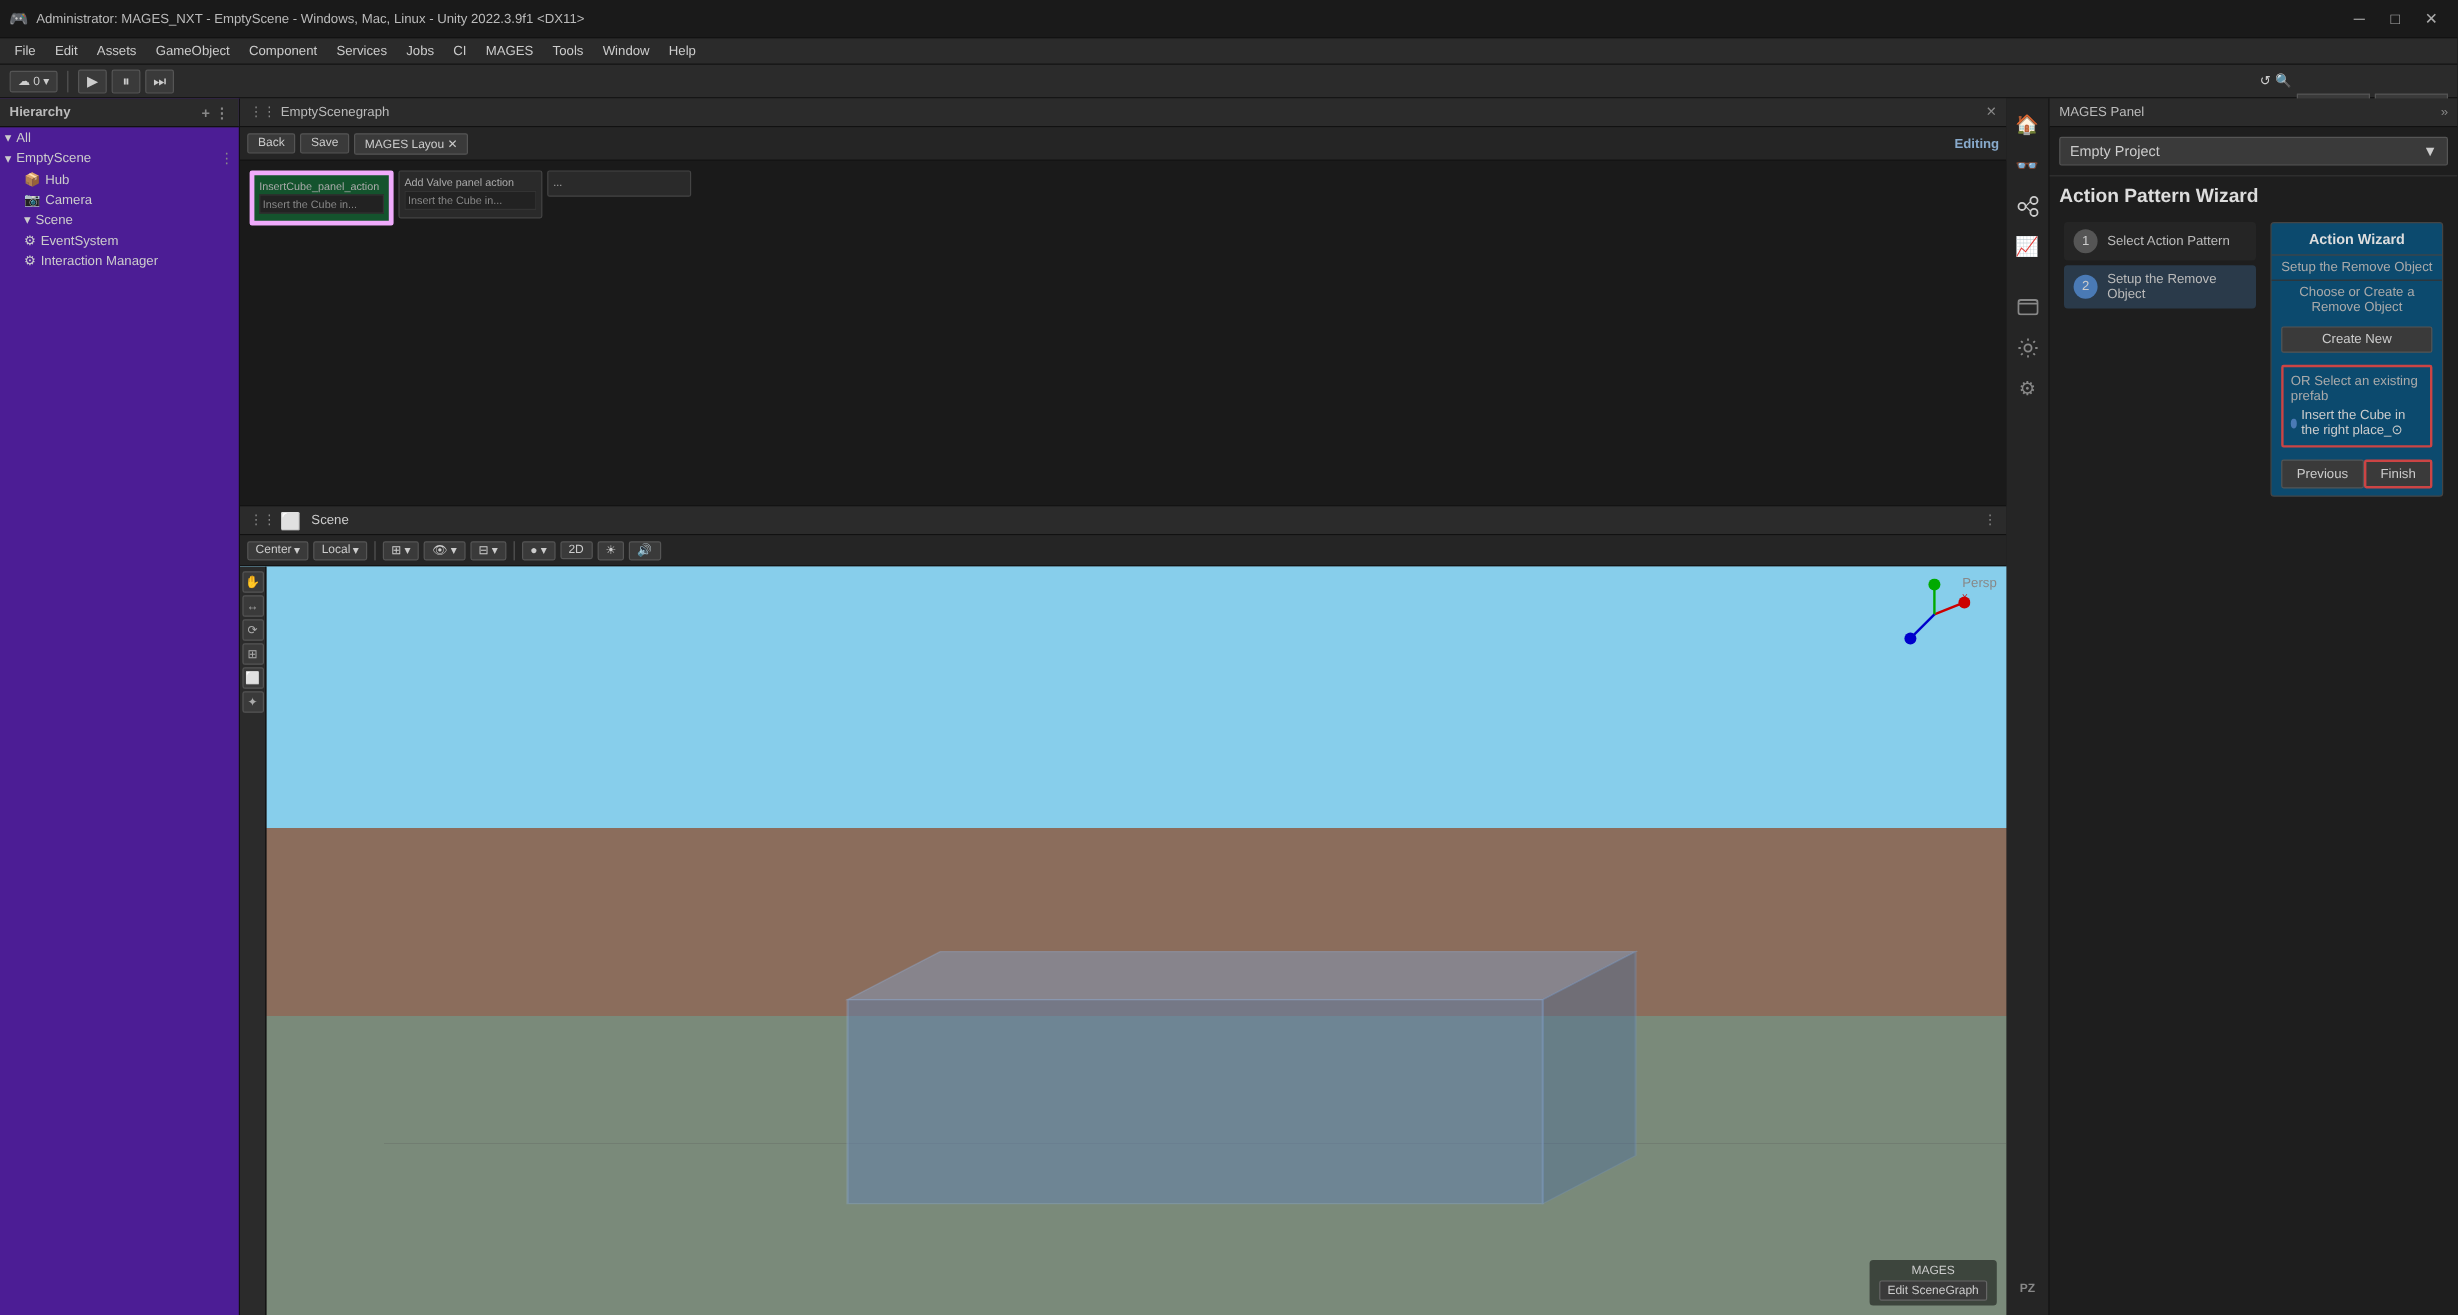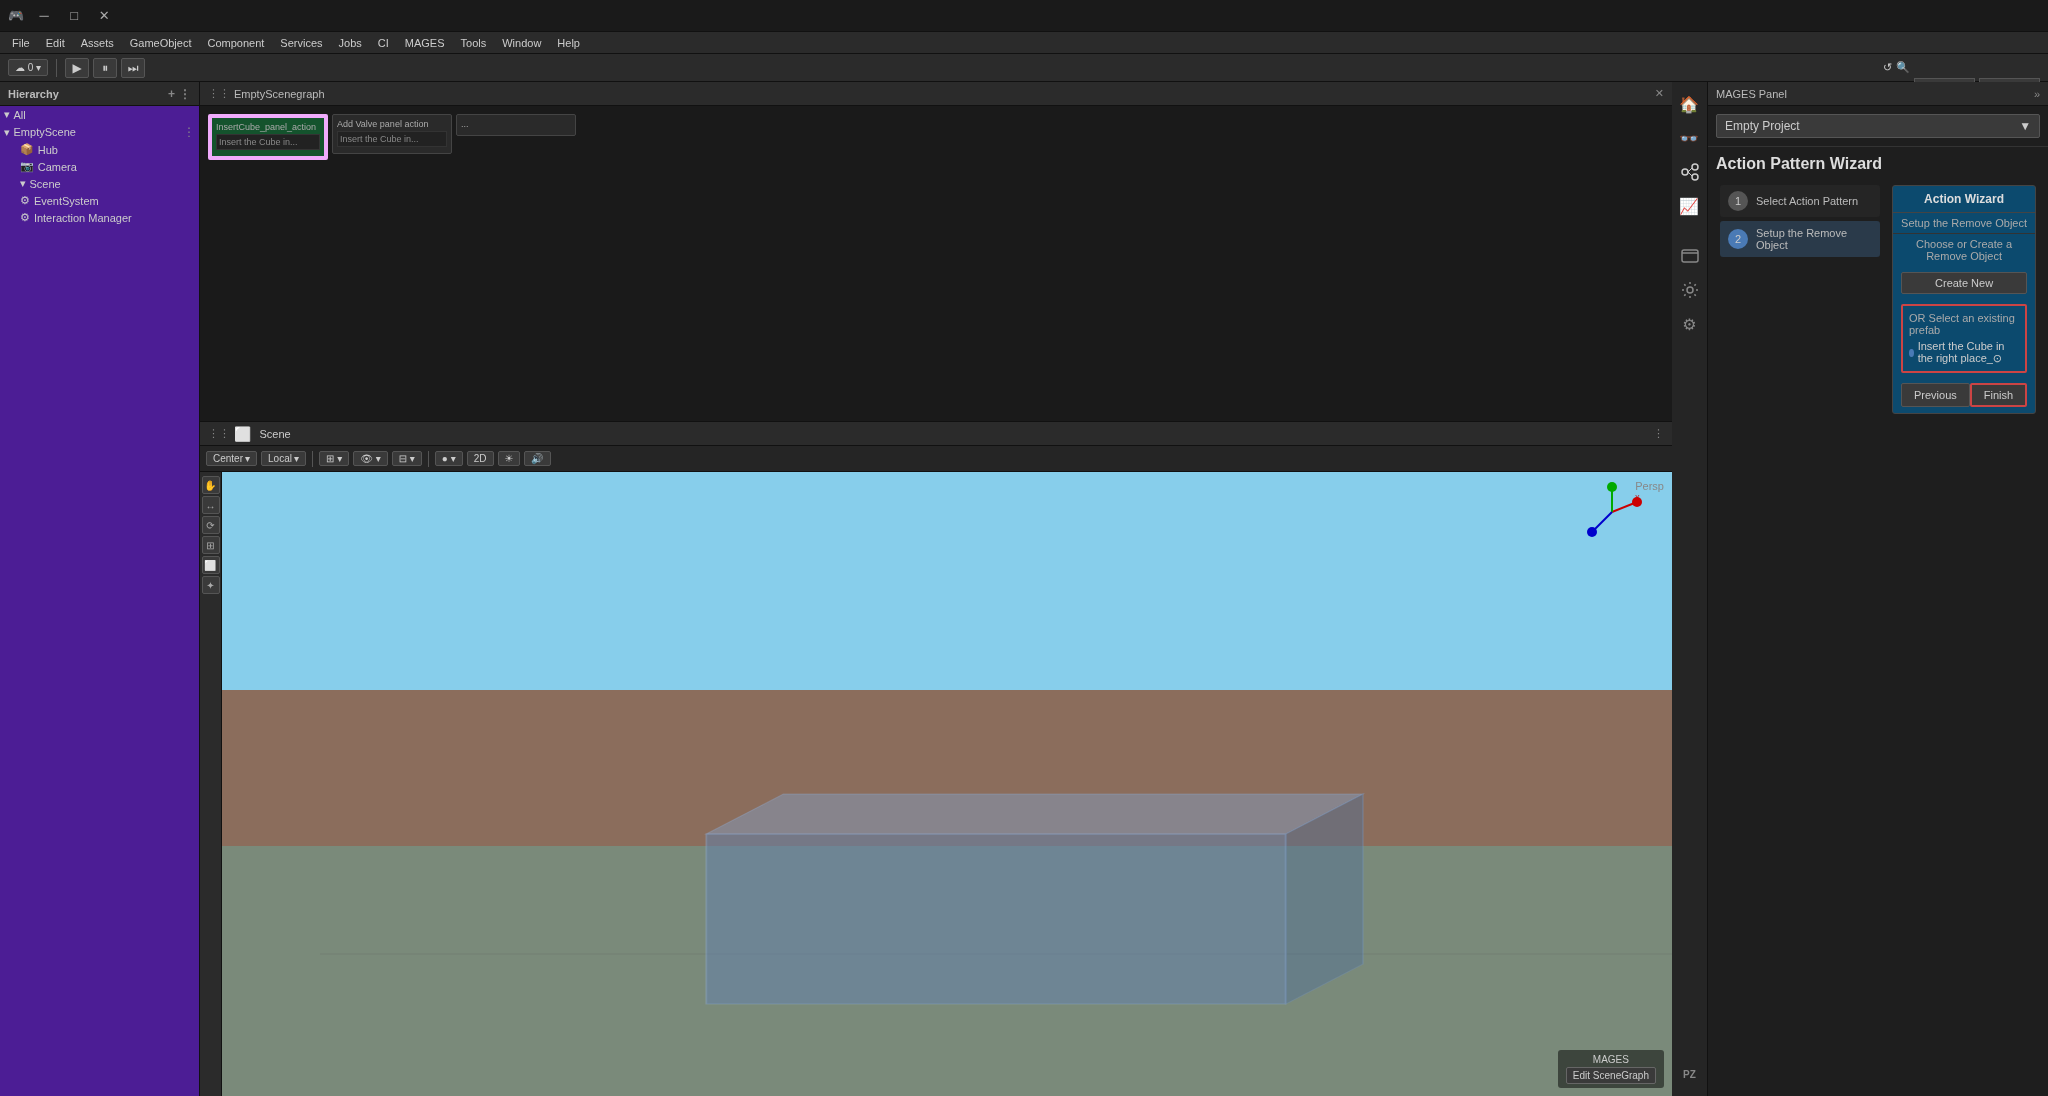--- a/index.html
+++ b/index.html
@@ -516,20 +516,21 @@
       display: flex;
       width: 376px;
       flex-shrink: 0;
     }
   </style>
 </head>
 <body>
 
 <div class="titlebar">
   <span class="titlebar-icon">🎮</span>
+  <span class="titlebar-title">Administrator: MAGES_NXT - EmptyScene - Windows, Mac, Linux - Unity 2022.3.9f1 &lt;DX11&gt;</span>
   <div class="titlebar-controls">
     <button class="titlebar-btn">─</button>
     <button class="titlebar-btn">□</button>
     <button class="titlebar-btn close">✕</button>
   </div>
 </div>
 
 <div class="menubar">
   <span class="menu-item">File</span>
   <span class="menu-item">Edit</span>
@@ -605,20 +606,26 @@
     </div>
   </div>
 
   <div class="middle-section">
 
     <div class="scenegraph-panel">
       <div class="sg-header">
         <span style="font-size:11px;color:#888">⋮⋮</span>
         <span>EmptyScenegraph</span>
         <span style="margin-left:auto;cursor:pointer;color:#888">✕</span>
+      </div>
+      <div class="sg-toolbar">
+        <button class="sg-btn">Back</button>
+        <button class="sg-btn">Save</button>
+        <button class="sg-btn">MAGES Layou ✕</button>
+        <span style="margin-left:auto;font-size:11px;color:#88aacc;font-weight:bold">Editing</span>
       </div>
       <div class="sg-content">
 
         <div style="display:flex;gap:4px;height:100%;align-items:flex-start;padding:4px;overflow:hidden">
           <div style="background:#14532d;border:4px solid #f0abfc;border-radius:2px;padding:4px;min-width:120px;font-size:9px;color:#888">
             <div style="font-size:9px;color:#aaa;margin-bottom:2px">InsertCube_panel_action</div>
             <div style="background:#222;padding:2px;border:1px solid #333;margin:2px 0;font-size:9px">Insert the Cube in...</div>
           </div>
           <div style="background:#2a2a2a;border:1px solid #444;border-radius:2px;padding:4px;min-width:120px;font-size:9px;color:#888">
             <div style="font-size:9px;color:#aaa;margin-bottom:2px">Add Valve panel action</div>

